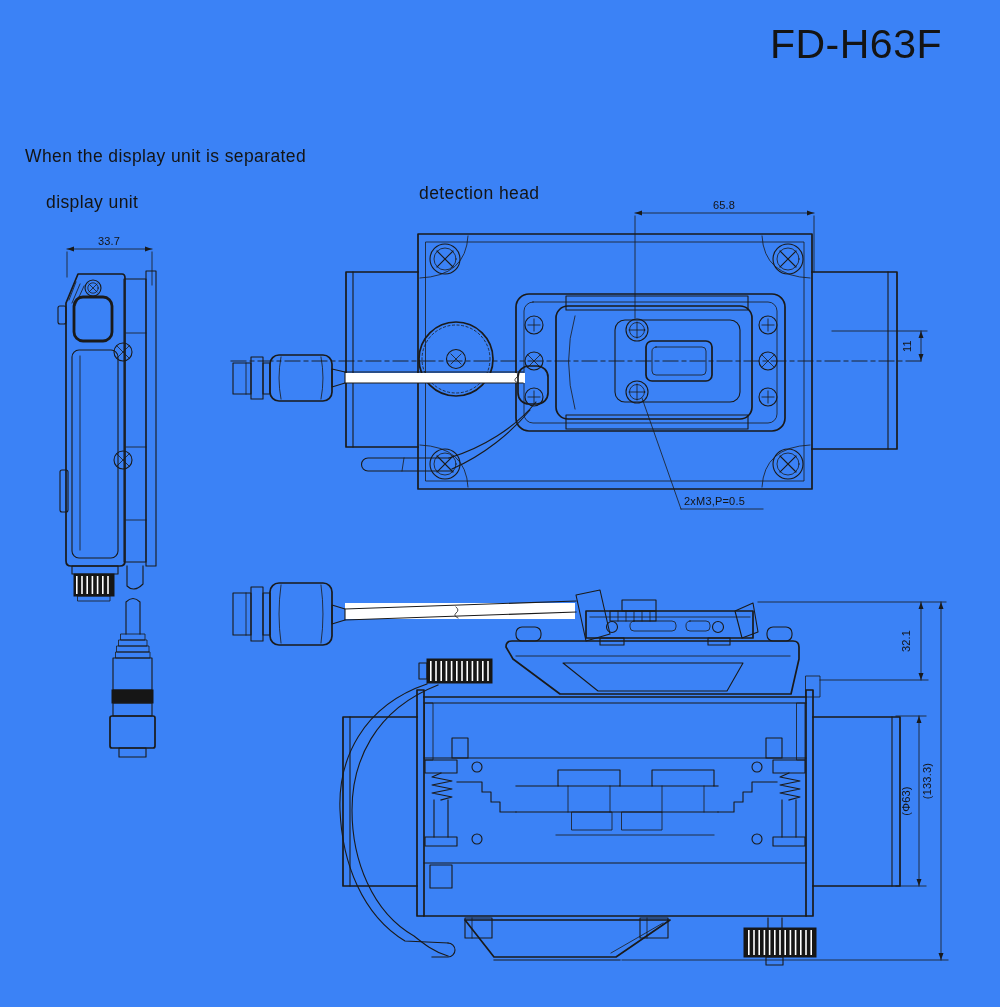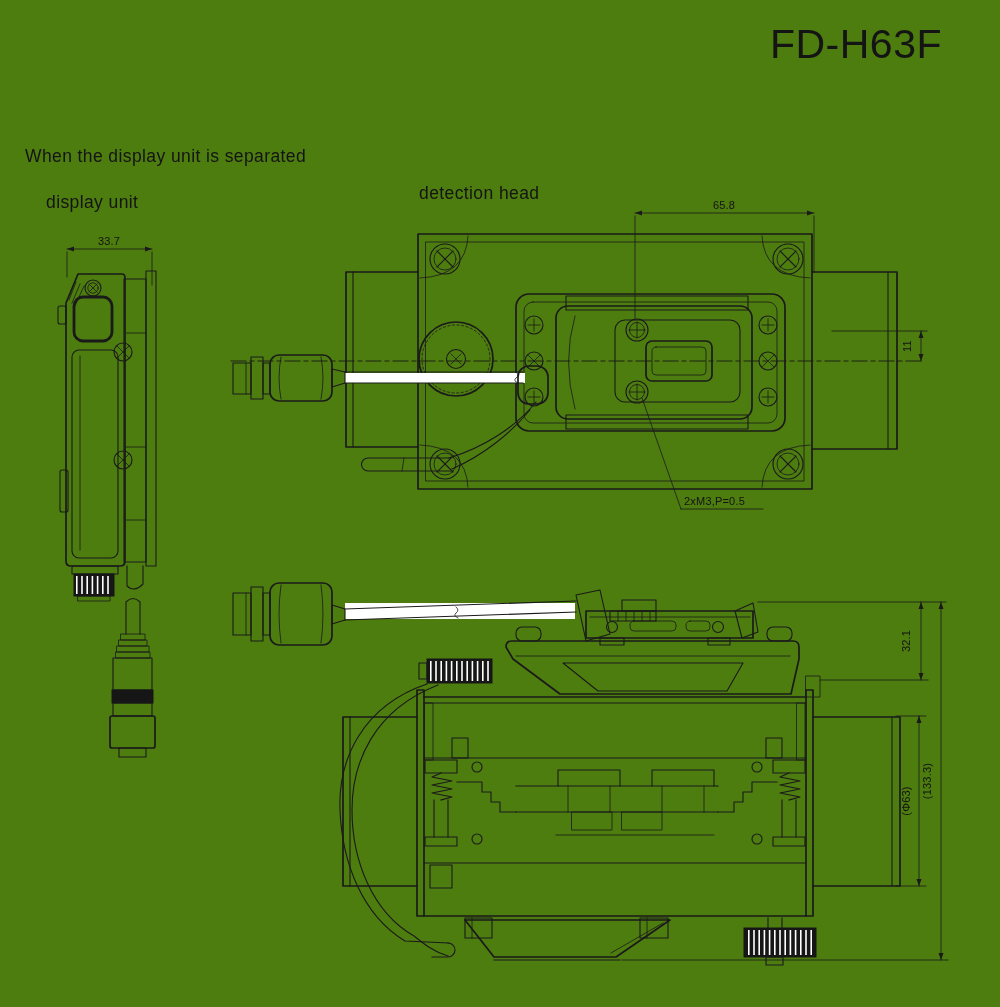--- a/index.html
+++ b/index.html
@@ -1,16 +1,16 @@
 <!DOCTYPE html>
 <html><head>
 <meta charset="utf-8">
 <style>
   html,body{margin:0;padding:0;background:#fff}
-  .canvas{position:relative;width:1000px;height:1007px;background:#4d7c0f;overflow:hidden;
+  .canvas{position:relative;width:1000px;height:1007px;background:#3b82f6;overflow:hidden;
           font-family:"Liberation Sans",sans-serif}
   svg{display:block}
   .ln{fill:none;stroke:#1a1a1a;stroke-width:1.1;stroke-linejoin:round;stroke-linecap:square}
   .t1{stroke-width:.8}
   .t2{stroke-width:1.7}
   .t3{stroke-width:2.8}
   .cl{stroke-dasharray:15 4 4 4;stroke-width:.9}
   .arr{fill:#1a1a1a;stroke:none}
   .dark{fill:#161616;stroke:#161616}
   .knurlw{fill:none;stroke:#fff;stroke-dasharray:1.6 3.6}

